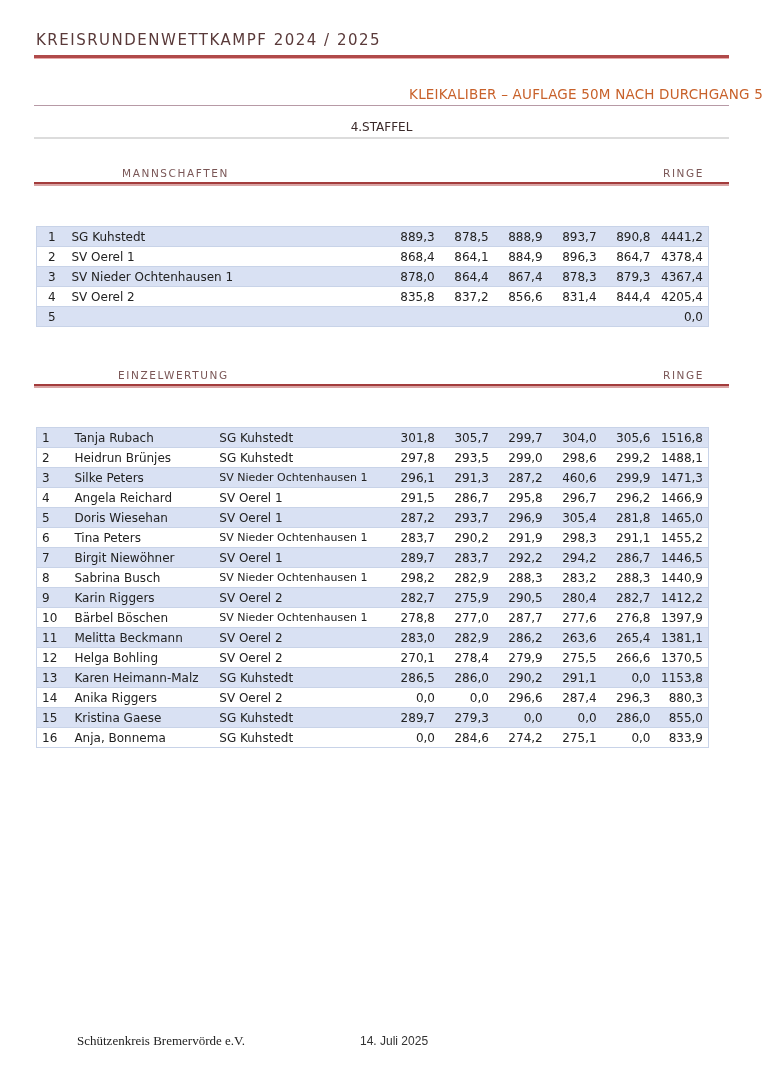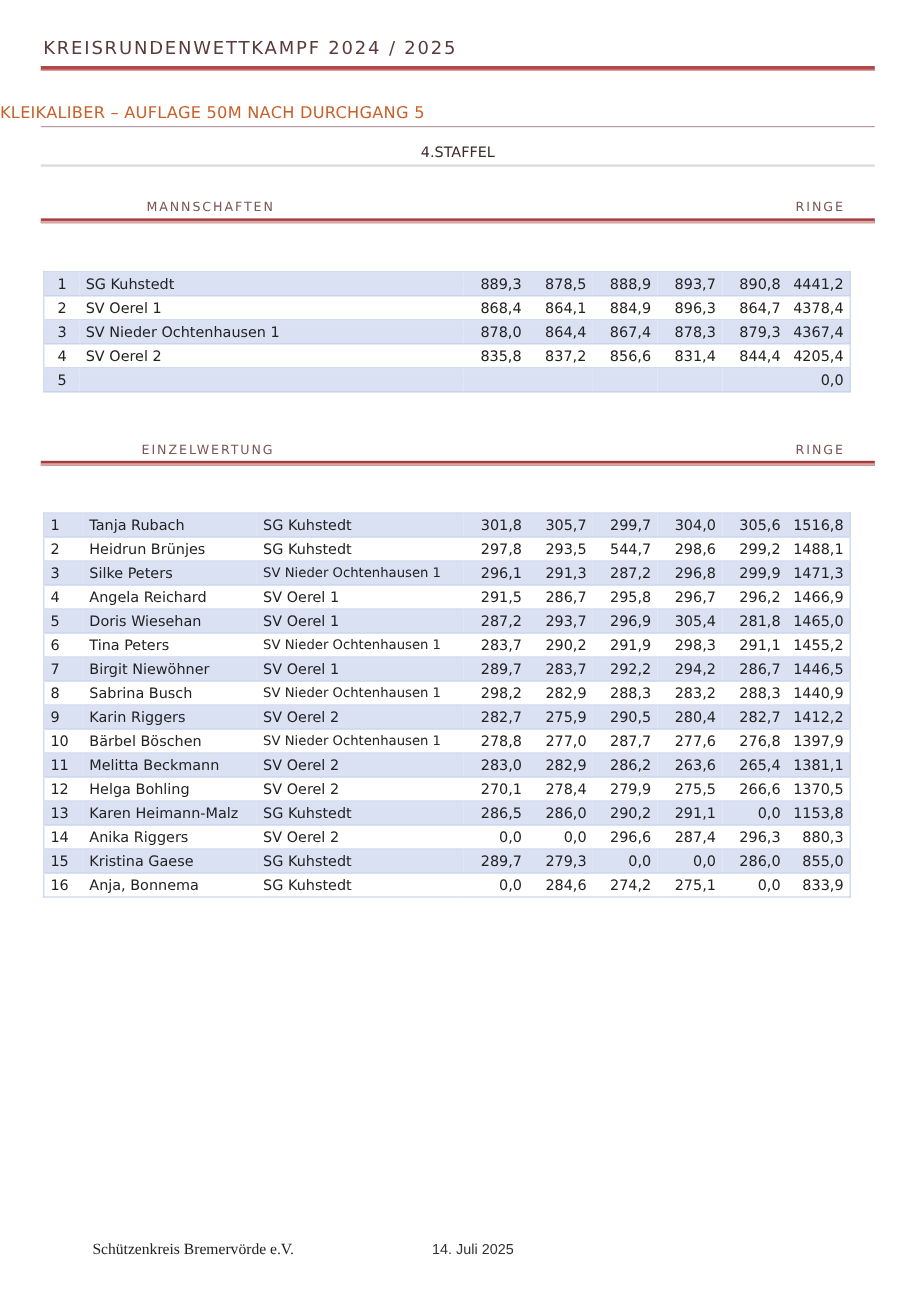--- a/index.html
+++ b/index.html
@@ -8,21 +8,21 @@
 
   .doc-title { position: absolute; left: 36px; top: 31px; font-size: 15px; letter-spacing: 1.5px;
                color: #5a3a3a; font-family: "DejaVu Sans", sans-serif; font-weight: normal; }
   .rule-main { position: absolute; left: 34px; width: 695px; height: 3px; background: #b04a4a;
                border-bottom: 1px solid #e7a9a9; }
   .rule-thin { position: absolute; left: 34px; width: 695px; height: 1px; background: #b79aa6; }
   .rule-grey { position: absolute; left: 34px; width: 695px; height: 2px; background: #dcdcdc; }
   .rule-double { position: absolute; left: 34px; width: 695px; height: 2px; background: #a33c3c;
                  border-bottom: 2px solid #d9a5a5; }
 
-  .subtitle { position: absolute; left: 0; width: 763px; text-align: left; top: 86px;
+  .subtitle { position: absolute; left: 0; width: 763px; text-align: right; top: 86px;
               font-size: 13.5px; color: #c8612a; font-weight: normal;
               font-family: "DejaVu Sans", sans-serif; letter-spacing: 0.2px; }
   .staffel { position: absolute; left: 0; width: 763px; text-align: center; top: 120px;
              font-size: 12px; color: #3b2a2a; font-family: "DejaVu Sans", sans-serif; }
 
   .section-label { position: absolute; font-size: 10.5px; letter-spacing: 1.6px; color: #7a5656;
                    font-family: "DejaVu Sans", sans-serif; margin-left: 28px; }
 
   table.results { position: absolute; left: 36px; width: 673px; border-collapse: collapse;
                   font-family: "DejaVu Sans", sans-serif; font-size: 12px; color: #222; }
@@ -152,33 +152,33 @@
         <td class="num">304,0</td>
         <td class="num">305,6</td>
         <td class="num">1516,8</td>
       </tr>
       <tr class="even">
         <td>2</td>
         <td>Heidrun Brünjes</td>
         <td>SG Kuhstedt</td>
         <td class="num">297,8</td>
         <td class="num">293,5</td>
-        <td class="num">544,7</td>
+        <td class="num">299,0</td>
         <td class="num">298,6</td>
         <td class="num">299,2</td>
         <td class="num">1488,1</td>
       </tr>
       <tr class="odd">
         <td>3</td>
         <td>Silke Peters</td>
         <td class="club-small">SV Nieder Ochtenhausen 1</td>
         <td class="num">296,1</td>
         <td class="num">291,3</td>
         <td class="num">287,2</td>
-        <td class="num">296,8</td>
+        <td class="num">460,6</td>
         <td class="num">299,9</td>
         <td class="num">1471,3</td>
       </tr>
       <tr class="even">
         <td>4</td>
         <td>Angela Reichard</td>
         <td>SV Oerel 1</td>
         <td class="num">291,5</td>
         <td class="num">286,7</td>
         <td class="num">295,8</td>

